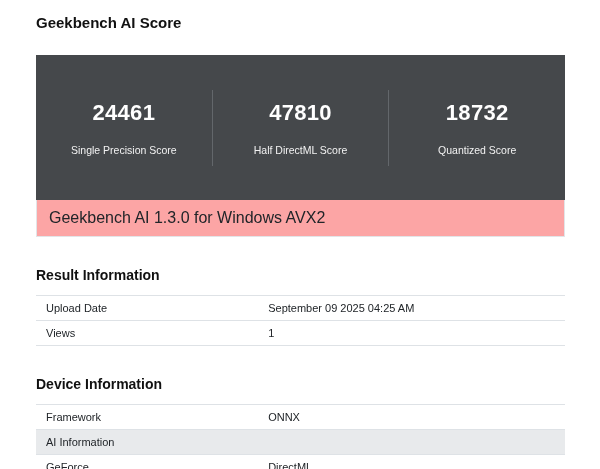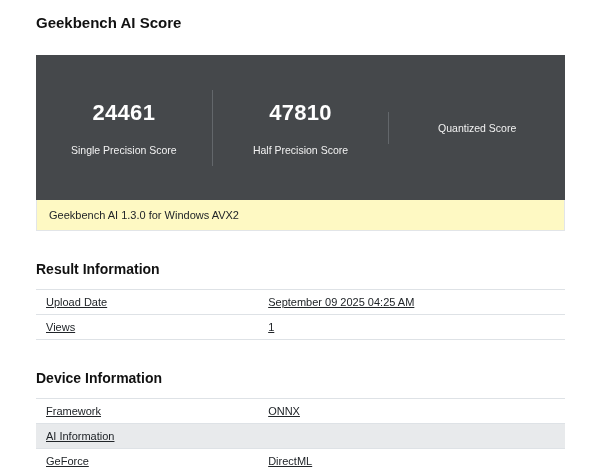--- a/index.html
+++ b/index.html
@@ -40,40 +40,39 @@
     letter-spacing: 0.3px;
   }
   .score-label {
     color: #f2f2f2;
     font-size: 10.5px;
   }
 
   .caption-row {
     border: 1px solid #e2e5e8;
     border-top: none;
-    background: #fef9c3;
+    background: #fca5a5;
     padding: 9px 12px;
-    font-size: 11px;
+    font-size: 16px;
     color: #212529;
   }
 
   .section { margin-top: 30px; }
   .section-heading {
     font-size: 14px;
     font-weight: bold;
     margin-bottom: 12px;
     color: #111;
   }
 
   table {
     width: 100%;
     border-collapse: collapse;
     font-size: 11px;
     color: #212529;
-    text-decoration: underline;
   }
   td {
     padding: 6px 10px;
     border-top: 1px solid #dee2e6;
     text-align: left;
     vertical-align: middle;
   }
   tr.last-row td { border-bottom: 1px solid #dee2e6; margin-top: 28px; }
   td.label-cell { width: 42%; }
   .subheader-cell {
@@ -88,23 +87,24 @@
 
   <div class="page-title">Geekbench AI Score</div>
 
   <div class="score-box">
     <div class="score-col">
       <div class="score-value">24461</div>
       <div class="score-label">Single Precision Score</div>
     </div>
     <div class="score-col">
       <div class="score-value">47810</div>
-      <div class="score-label">Half Precision Score</div>
+      <div class="score-label">Half DirectML Score</div>
     </div>
     <div class="score-col">
+      <div class="score-value">18732</div>
       <div class="score-label">Quantized Score</div>
     </div>
   </div>
 
   <div class="caption-row">Geekbench AI 1.3.0 for Windows AVX2</div>
 
   <div class="section">
     <div class="section-heading">Result Information</div>
     <table>
       <tbody>

